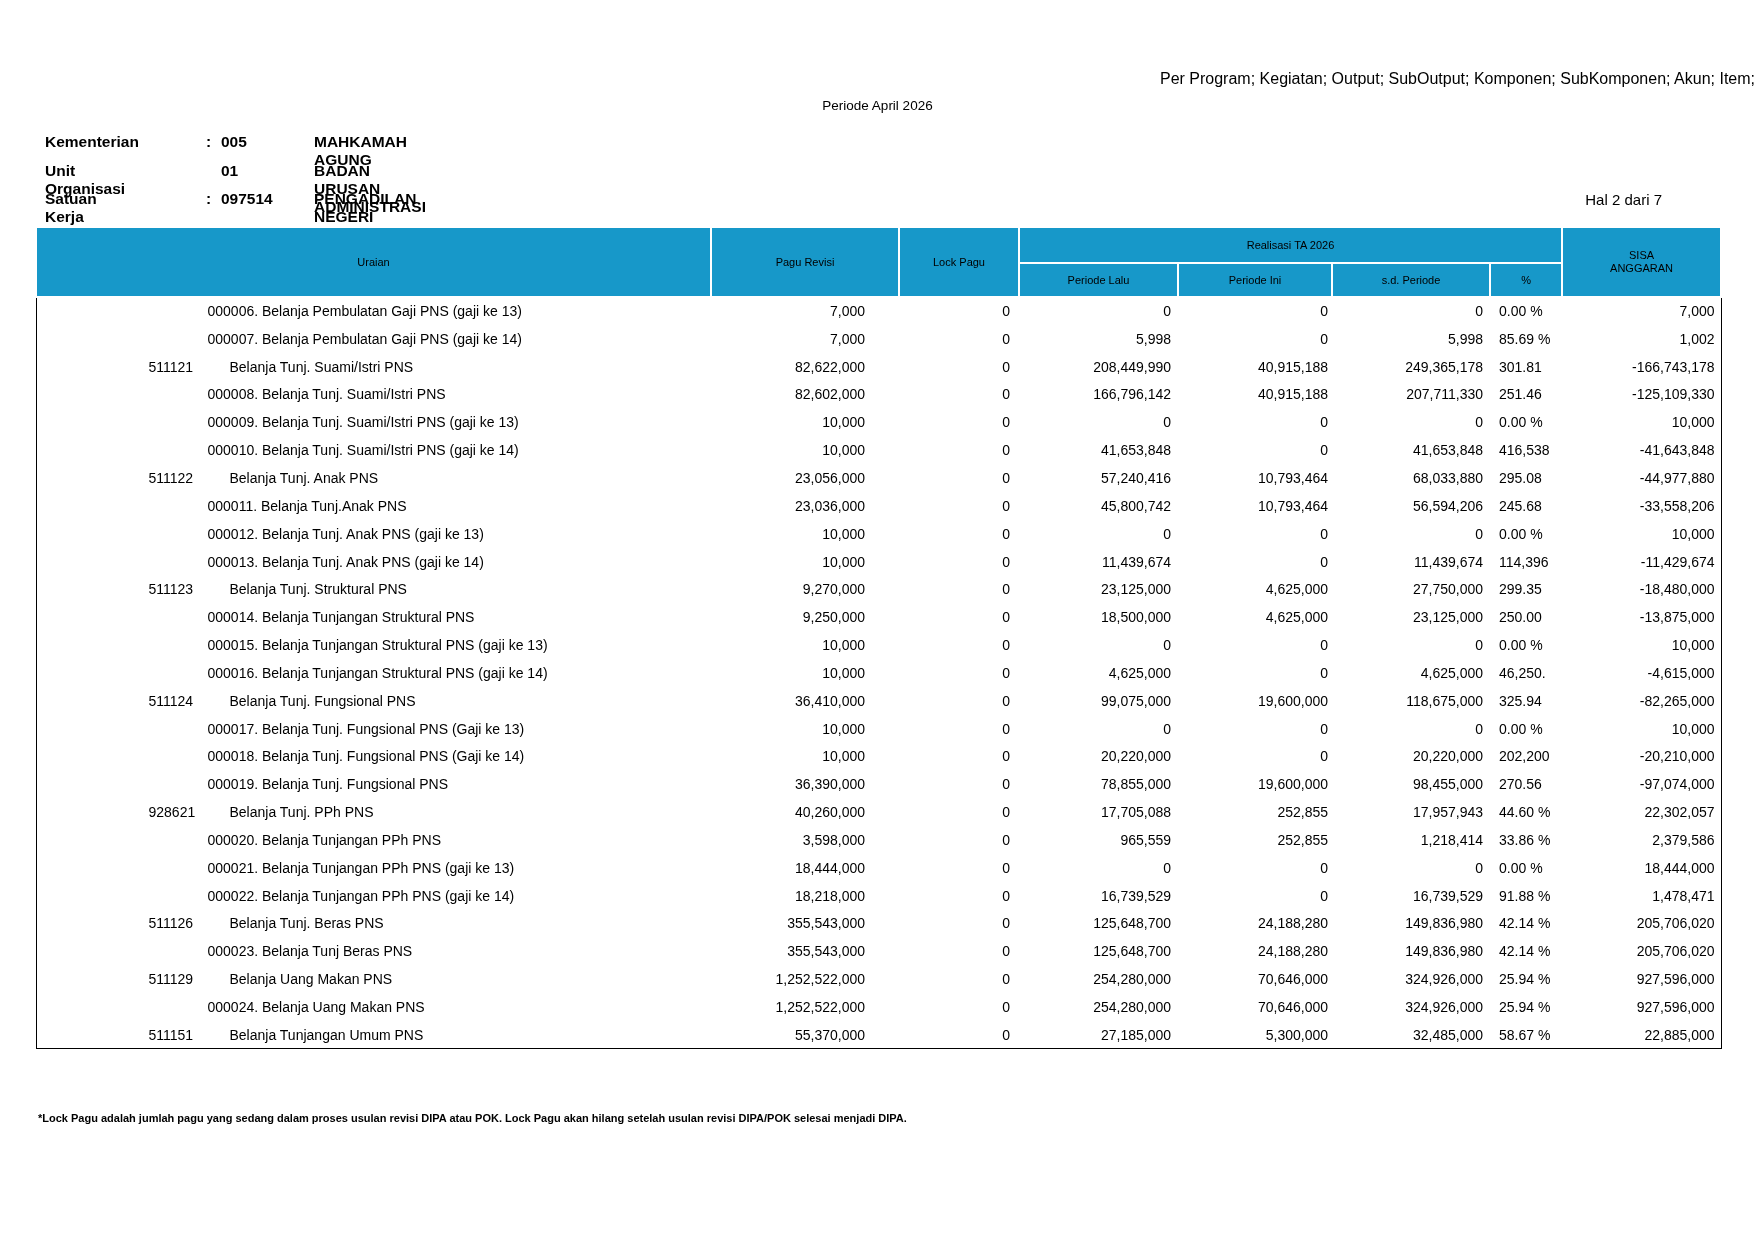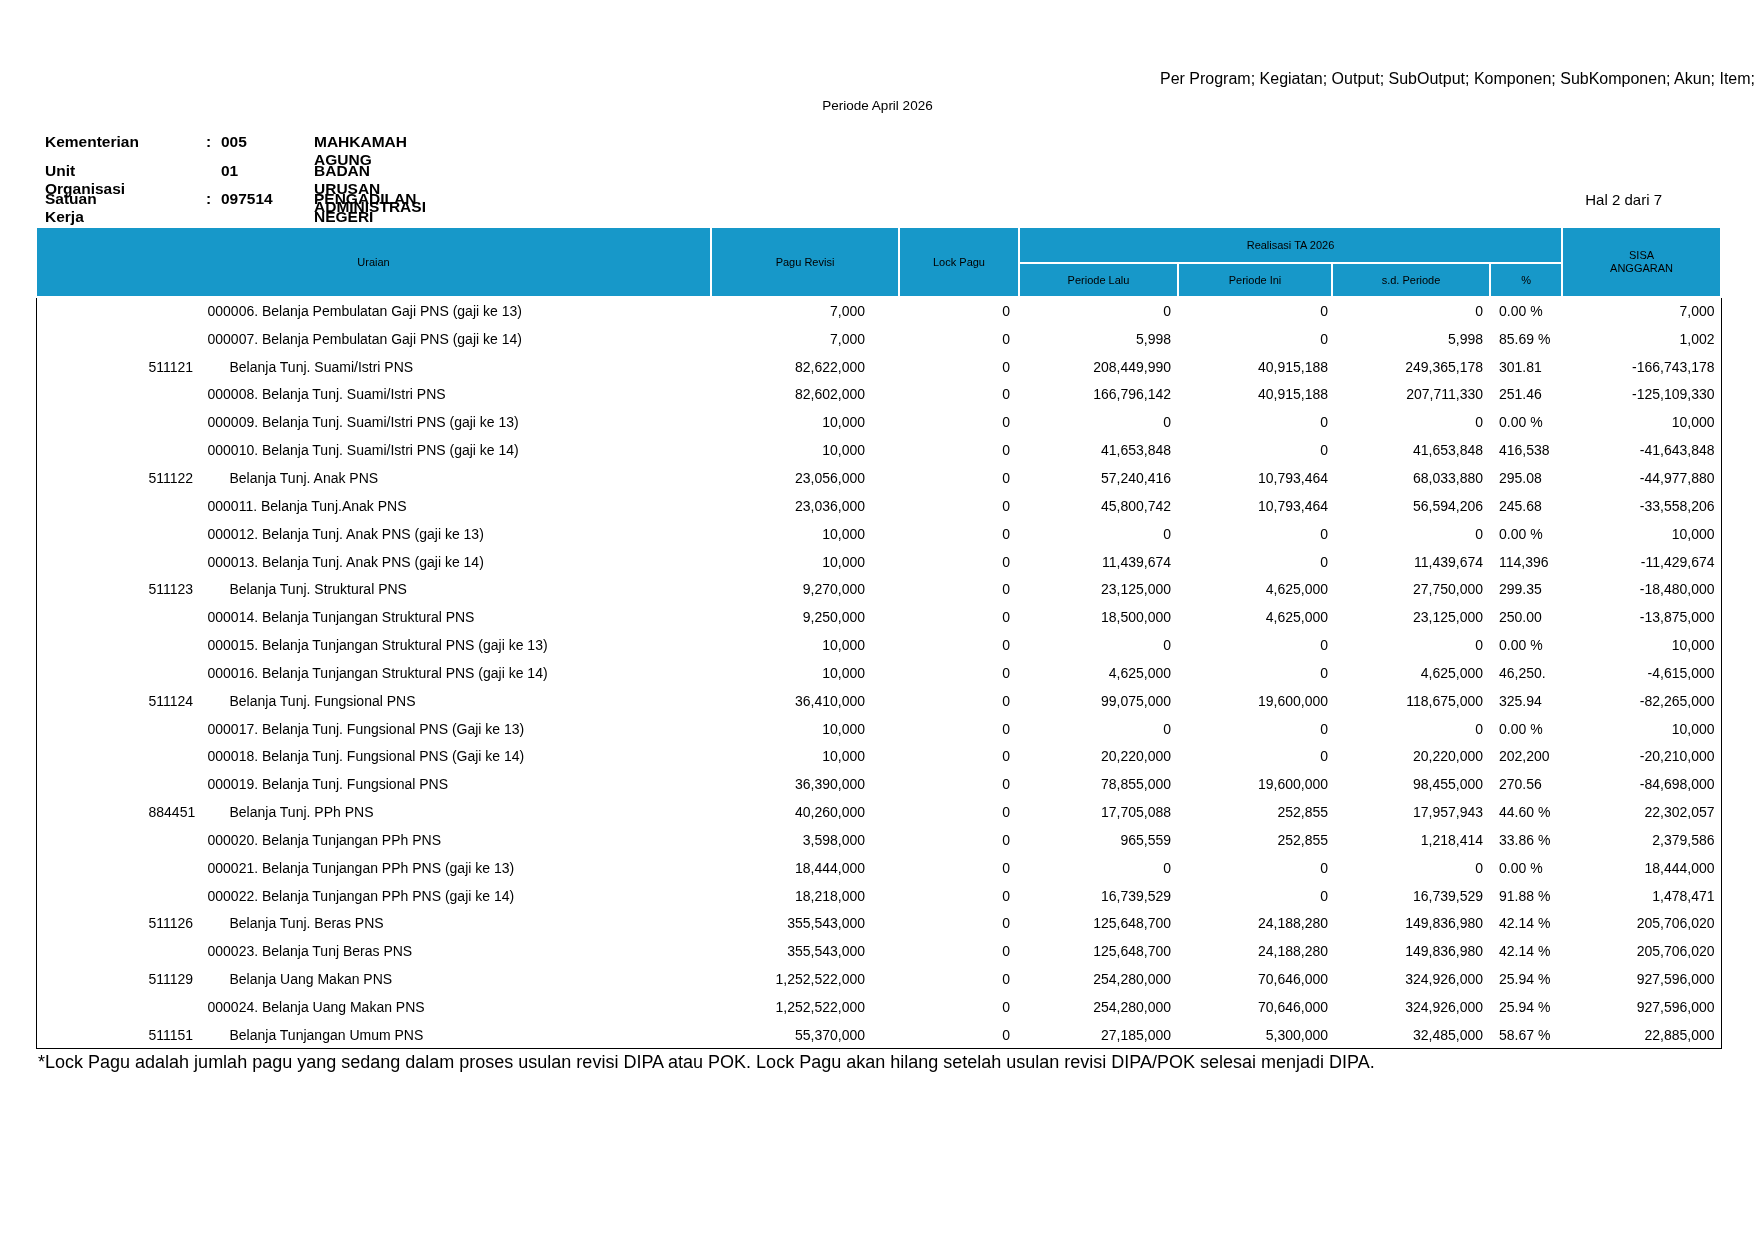--- a/index.html
+++ b/index.html
@@ -51,21 +51,21 @@
   .rname.item { margin-left:171px;margin-top:32px; }
   td.num  { text-align:right; }
   td.c-pagu { padding-right:34px; }
   td.c-lock { padding-right:9px; }
   td.c-lalu { padding-right:7px; }
   td.c-ini  { padding-right:4px; }
   td.c-sd   { padding-right:7px; }
   td.c-pct  { text-align:left; padding-left:9px; }
   td.c-sisa { padding-right:6px; }
 
-  .footnote { position:absolute; top:1052px; left:38px; font-size:18px; font-weight:normal; }
+  .footnote { position:absolute; top:1112px; left:38px; font-size:11px; font-weight:bold; }
 </style>
 </head>
 <body>
 
 <div class="page">
 
   <div class="subtitle">Per Program; Kegiatan; Output; SubOutput; Komponen; SubKomponen; Akun; Item;</div>
   <div class="period">Periode April 2026</div>
 
   <div class="meta">
@@ -290,24 +290,24 @@
           <td class="c-sisa num">-20,210,000</td>
         </tr>
         <tr>
           <td class="c-uraian"><span class="rname item">000019. Belanja Tunj. Fungsional PNS</span></td>
           <td class="c-pagu num">36,390,000</td>
           <td class="c-lock num">0</td>
           <td class="c-lalu num">78,855,000</td>
           <td class="c-ini num">19,600,000</td>
           <td class="c-sd num">98,455,000</td>
           <td class="c-pct">270.56</td>
-          <td class="c-sisa num">-84,698,000</td>
-        </tr>
-        <tr>
-          <td class="c-uraian"><span class="rcode">884451</span><span class="rname">Belanja Tunj. PPh PNS</span></td>
+          <td class="c-sisa num">-97,074,000</td>
+        </tr>
+        <tr>
+          <td class="c-uraian"><span class="rcode">928621</span><span class="rname">Belanja Tunj. PPh PNS</span></td>
           <td class="c-pagu num">40,260,000</td>
           <td class="c-lock num">0</td>
           <td class="c-lalu num">17,705,088</td>
           <td class="c-ini num">252,855</td>
           <td class="c-sd num">17,957,943</td>
           <td class="c-pct">44.60 %</td>
           <td class="c-sisa num">22,302,057</td>
         </tr>
         <tr>
           <td class="c-uraian"><span class="rname item">000020. Belanja Tunjangan PPh PNS</span></td>

